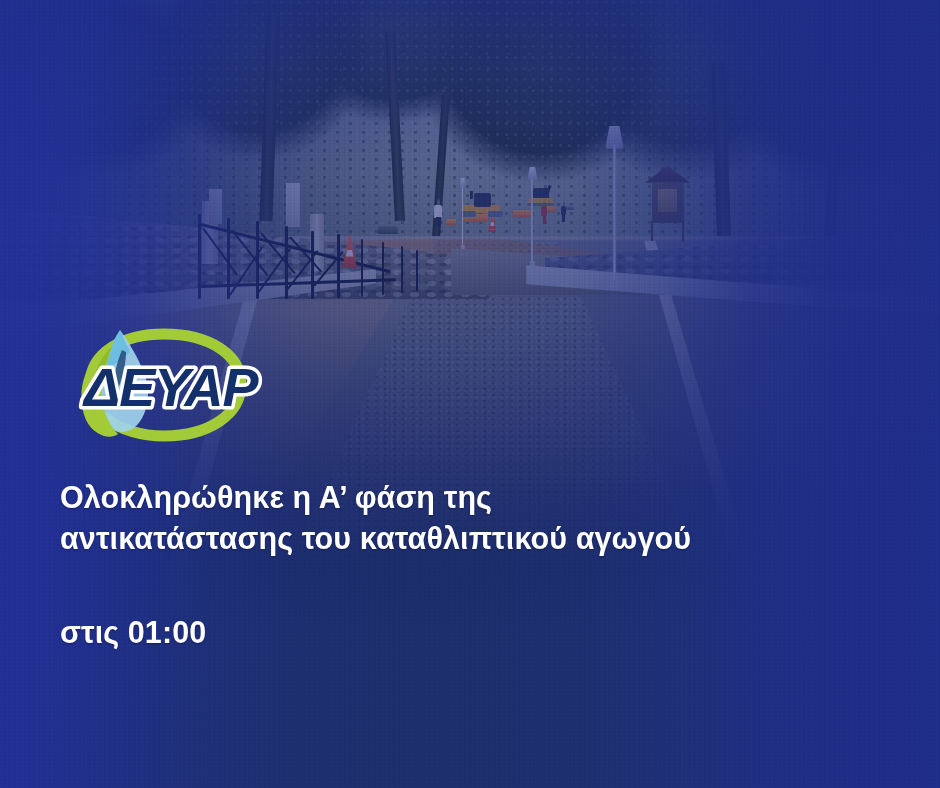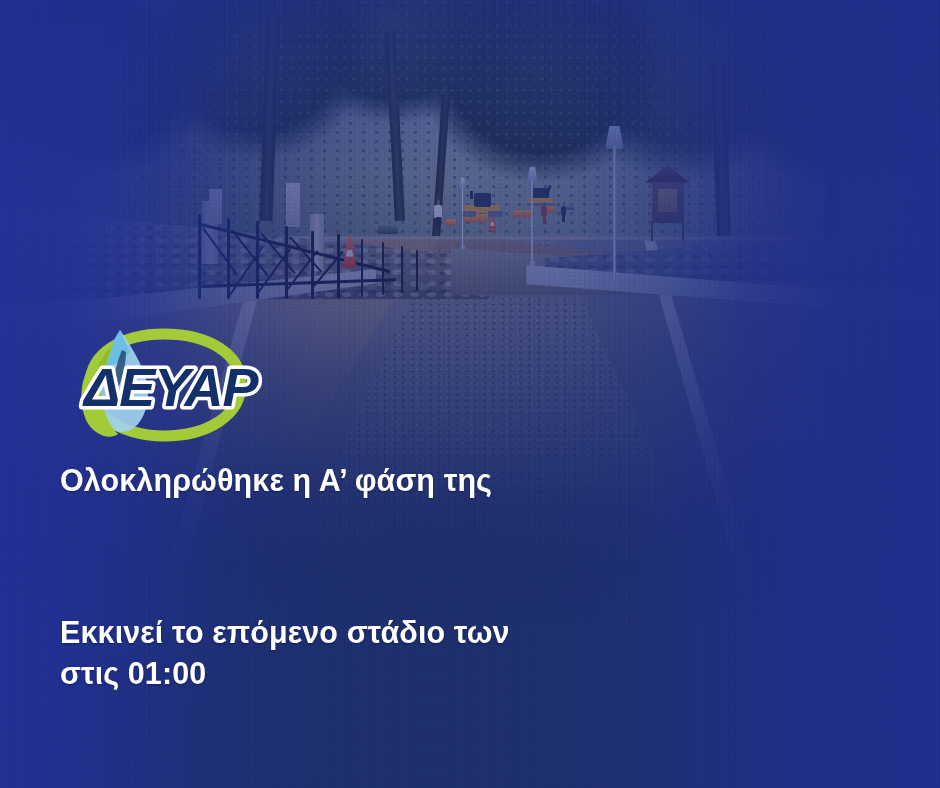--- a/index.html
+++ b/index.html
@@ -350,21 +350,21 @@
   }
   .logo svg { display: block; width: 100%; height: 100%; overflow: visible; }
 
   
   .copy {
     position: absolute;
     left: 60px;
     width: 820px;
     color: #ffffff;
   }
-  .copy.block-1 { top: 460px; }
+  .copy.block-1 { top: 477px; }
   .copy.block-2 { top: 612px; }
   .copy p {
     margin: 0;
     font-size: 30.5px;
     font-weight: bold;
     line-height: 1.33;
     letter-spacing: .1px;
     text-shadow: 0 1px 2px rgba(6,14,48,.45);
   }
 </style>
@@ -518,20 +518,20 @@
 
       <path d="M54 16 C26 34 14 66 26 96 C34 112 50 116 58 110 C44 96 38 72 44 50 C47 38 51 26 54 16 Z" fill="#a3cb38"></path>
       <path d="M52 22 C34 40 28 66 34 88 C38 70 42 48 52 22 Z" fill="#8bb72c" opacity=".85"></path>
 
       <text x="24" y="82" font-family="'Liberation Sans','DejaVu Sans',sans-serif" font-size="54" font-weight="bold" font-style="italic" letter-spacing="-1" fill="#14306b" stroke="#ffffff" stroke-width="7" paint-order="stroke" stroke-linejoin="round">ΔΕΥΑΡ</text>
     </svg>
   </div>
 
   <div class="copy block-1">
     <p>Ολοκληρώθηκε η Α’ φάση της</p>
+    <p>αντικατάστασης του καταθλιπτικού αγωγού</p>
   </div>
 
   <div class="copy block-2">
-    <p>Εκκινεί το επόμενο στάδιο των</p>
     <p>στις 01:00</p>
   </div>
 
 </div>
 
 </body></html>

